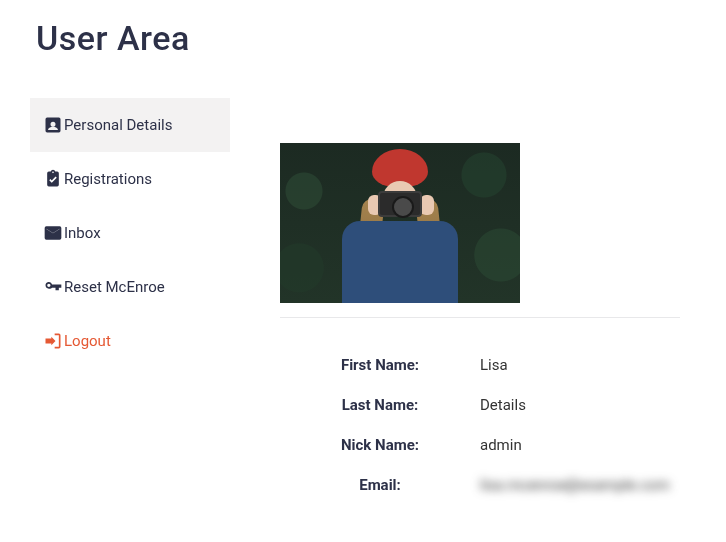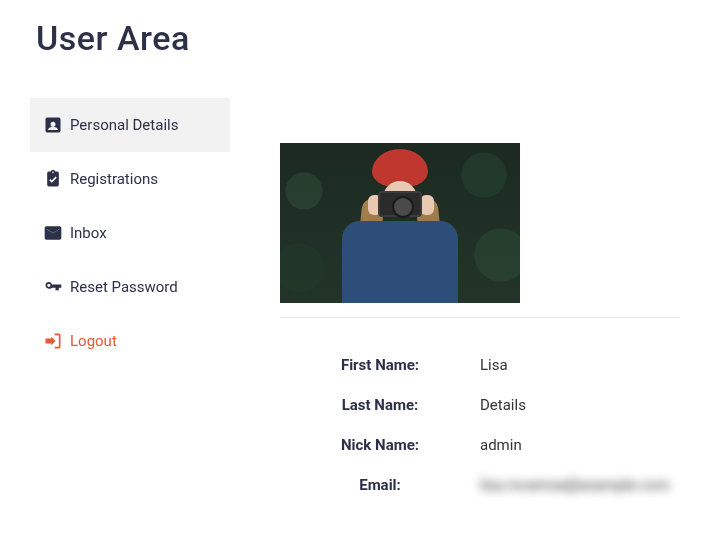--- a/index.html
+++ b/index.html
@@ -26,21 +26,20 @@
     width: 200px;
     flex-shrink: 0;
   }
   .sidebar-item {
     display: flex;
     align-items: center;
     padding: 16px 10px 16px 12px;
     font-size: 15px;
     color: #2d3148;
     cursor: pointer;
-    gap: 6px;
   }
   .sidebar-item.active {
     background: #f3f2f2;
   }
   .sidebar-item .icon {
     width: 22px;
     height: 22px;
     color: #2d3148;
     display: flex;
     align-items: center;
@@ -162,21 +161,21 @@
       </span>
       <span>Inbox</span>
     </div>
 
     <div class="sidebar-item">
       <span class="icon">
         <svg viewBox="0 0 24 24" fill="currentColor">
             <path d="M7 14a4 4 0 1 1 3.9-5H22v4h-3v3h-4v-3h-4.1A4 4 0 0 1 7 14zm0-2a2 2 0 1 0 0-4 2 2 0 0 0 0 4z"></path>
           </svg>
       </span>
-      <span>Reset Password</span>
+      <span>Reset McEnroe</span>
     </div>
 
     <div class="sidebar-item logout">
       <span class="icon">
         <svg viewBox="0 0 24 24" fill="currentColor">
             <path d="M10 17v-2H3v-6h7V7l5 5-5 5zm4-14h5a2 2 0 0 1 2 2v14a2 2 0 0 1-2 2h-5v-2h5V5h-5V3z"></path>
           </svg>
       </span>
       <span>Logout</span>
     </div>

